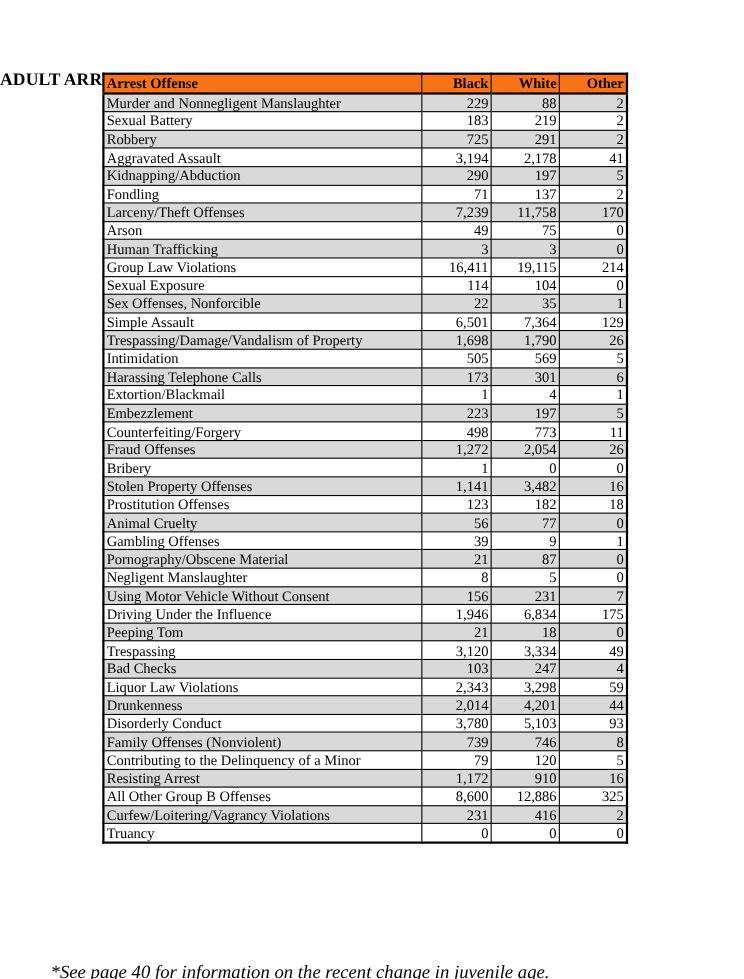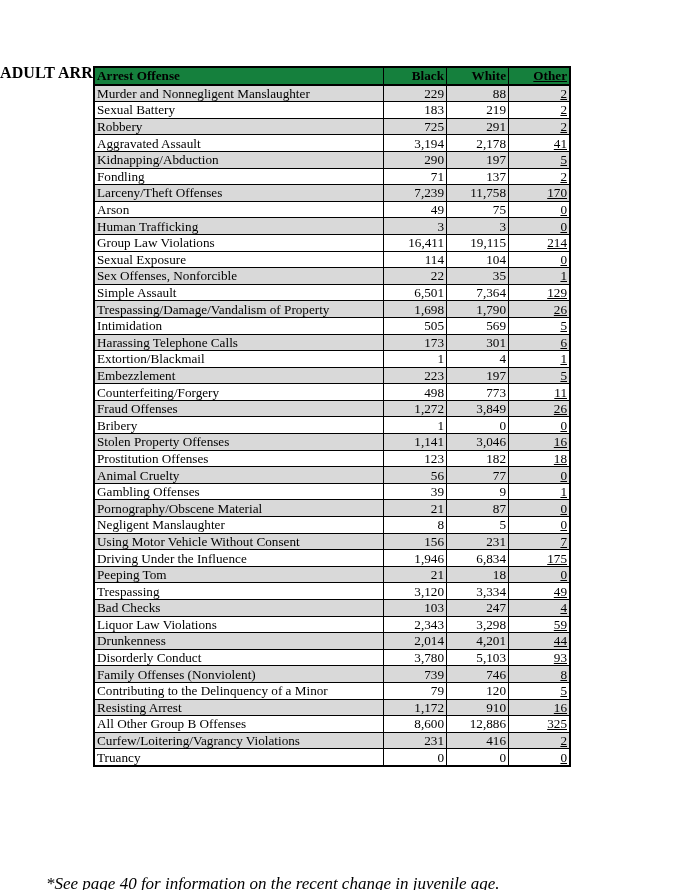--- a/index.html
+++ b/index.html
@@ -9,23 +9,23 @@
              font-weight: bold; font-size: 16px; letter-spacing: 0.1px; margin-top: 36px; }
     table.arrests { position: absolute; top: 66px; left: 93px; border-collapse: collapse;
                     border: 2px solid #000; font-size: 13.2px; line-height: 15px; }
     table.arrests th, table.arrests td { padding: 0 2px 0 2px; height: 15.6px; border: 1px solid #000;
                                           white-space: nowrap; }
     table.arrests th { font-weight: bold; }
     th.col-offense, td.offense { width: 284px; text-align: left; border-right: 2px solid #000; }
     th.num, td.num { text-align: right; }
     th.col-black, td.black { width: 58px; border-right: 2px solid #000; }
     th.col-white, td.white { width: 57px; border-right: 2px solid #000; }
-    th.col-other, td.other { width: 56px; text-decoration: underline; }
+    th.col-other, td.other { width: 56px; }
     tr.shade td { background: #d9d9d9; }
-    tr.header th { background: #15803d; border-bottom: 2px solid #000; }
+    tr.header th { background: #f97316; border-bottom: 2px solid #000; }
     .footnote { position: absolute; top: 874px; left: 46px; font-style: italic; font-size: 17px; }
   </style>
 </head>
 <body>
 
 <div class="title">ADULT ARRESTEES BY RACE – 2019</div>
 
 <table class="arrests">
   <thead>
     <tr class="header">
@@ -146,33 +146,33 @@
       </tr>
       <tr>
         <td class="offense">Counterfeiting/Forgery</td>
         <td class="num black">498</td>
         <td class="num white">773</td>
         <td class="num other">11</td>
       </tr>
       <tr class="shade">
         <td class="offense">Fraud Offenses</td>
         <td class="num black">1,272</td>
-        <td class="num white">3,849</td>
+        <td class="num white">2,054</td>
         <td class="num other">26</td>
       </tr>
       <tr>
         <td class="offense">Bribery</td>
         <td class="num black">1</td>
         <td class="num white">0</td>
         <td class="num other">0</td>
       </tr>
       <tr class="shade">
         <td class="offense">Stolen Property Offenses</td>
         <td class="num black">1,141</td>
-        <td class="num white">3,046</td>
+        <td class="num white">3,482</td>
         <td class="num other">16</td>
       </tr>
       <tr>
         <td class="offense">Prostitution Offenses</td>
         <td class="num black">123</td>
         <td class="num white">182</td>
         <td class="num other">18</td>
       </tr>
       <tr class="shade">
         <td class="offense">Animal Cruelty</td>

